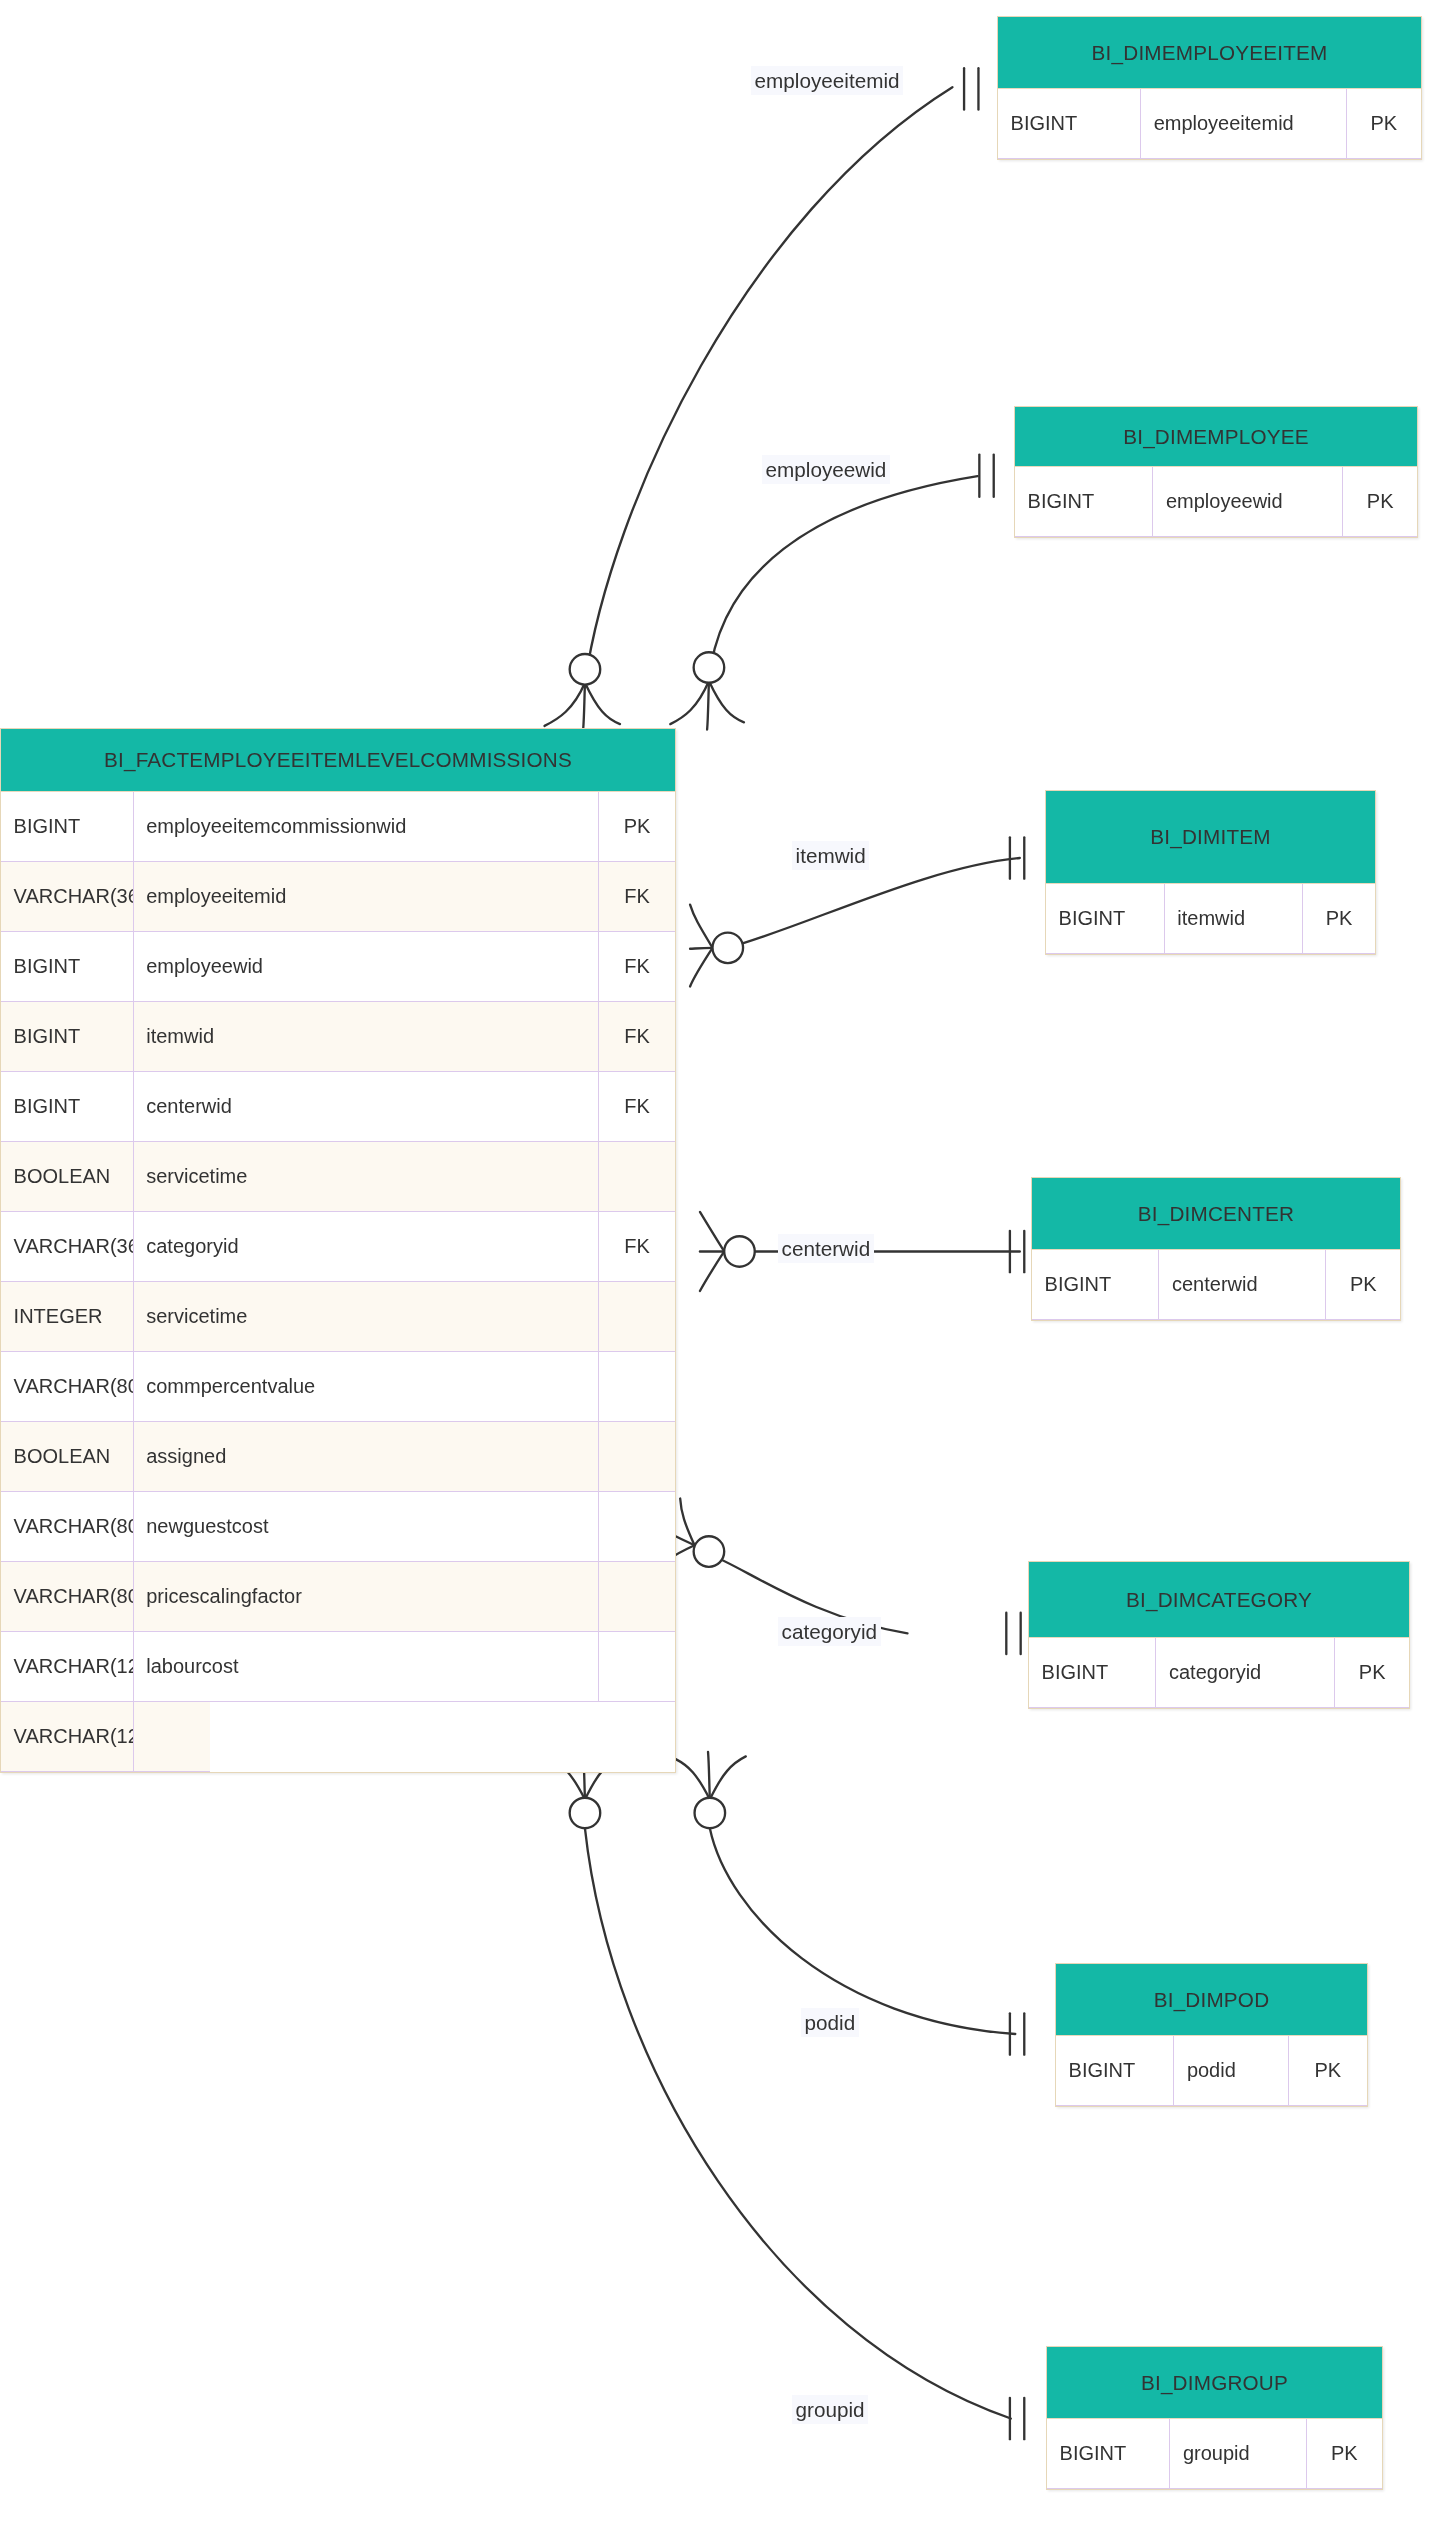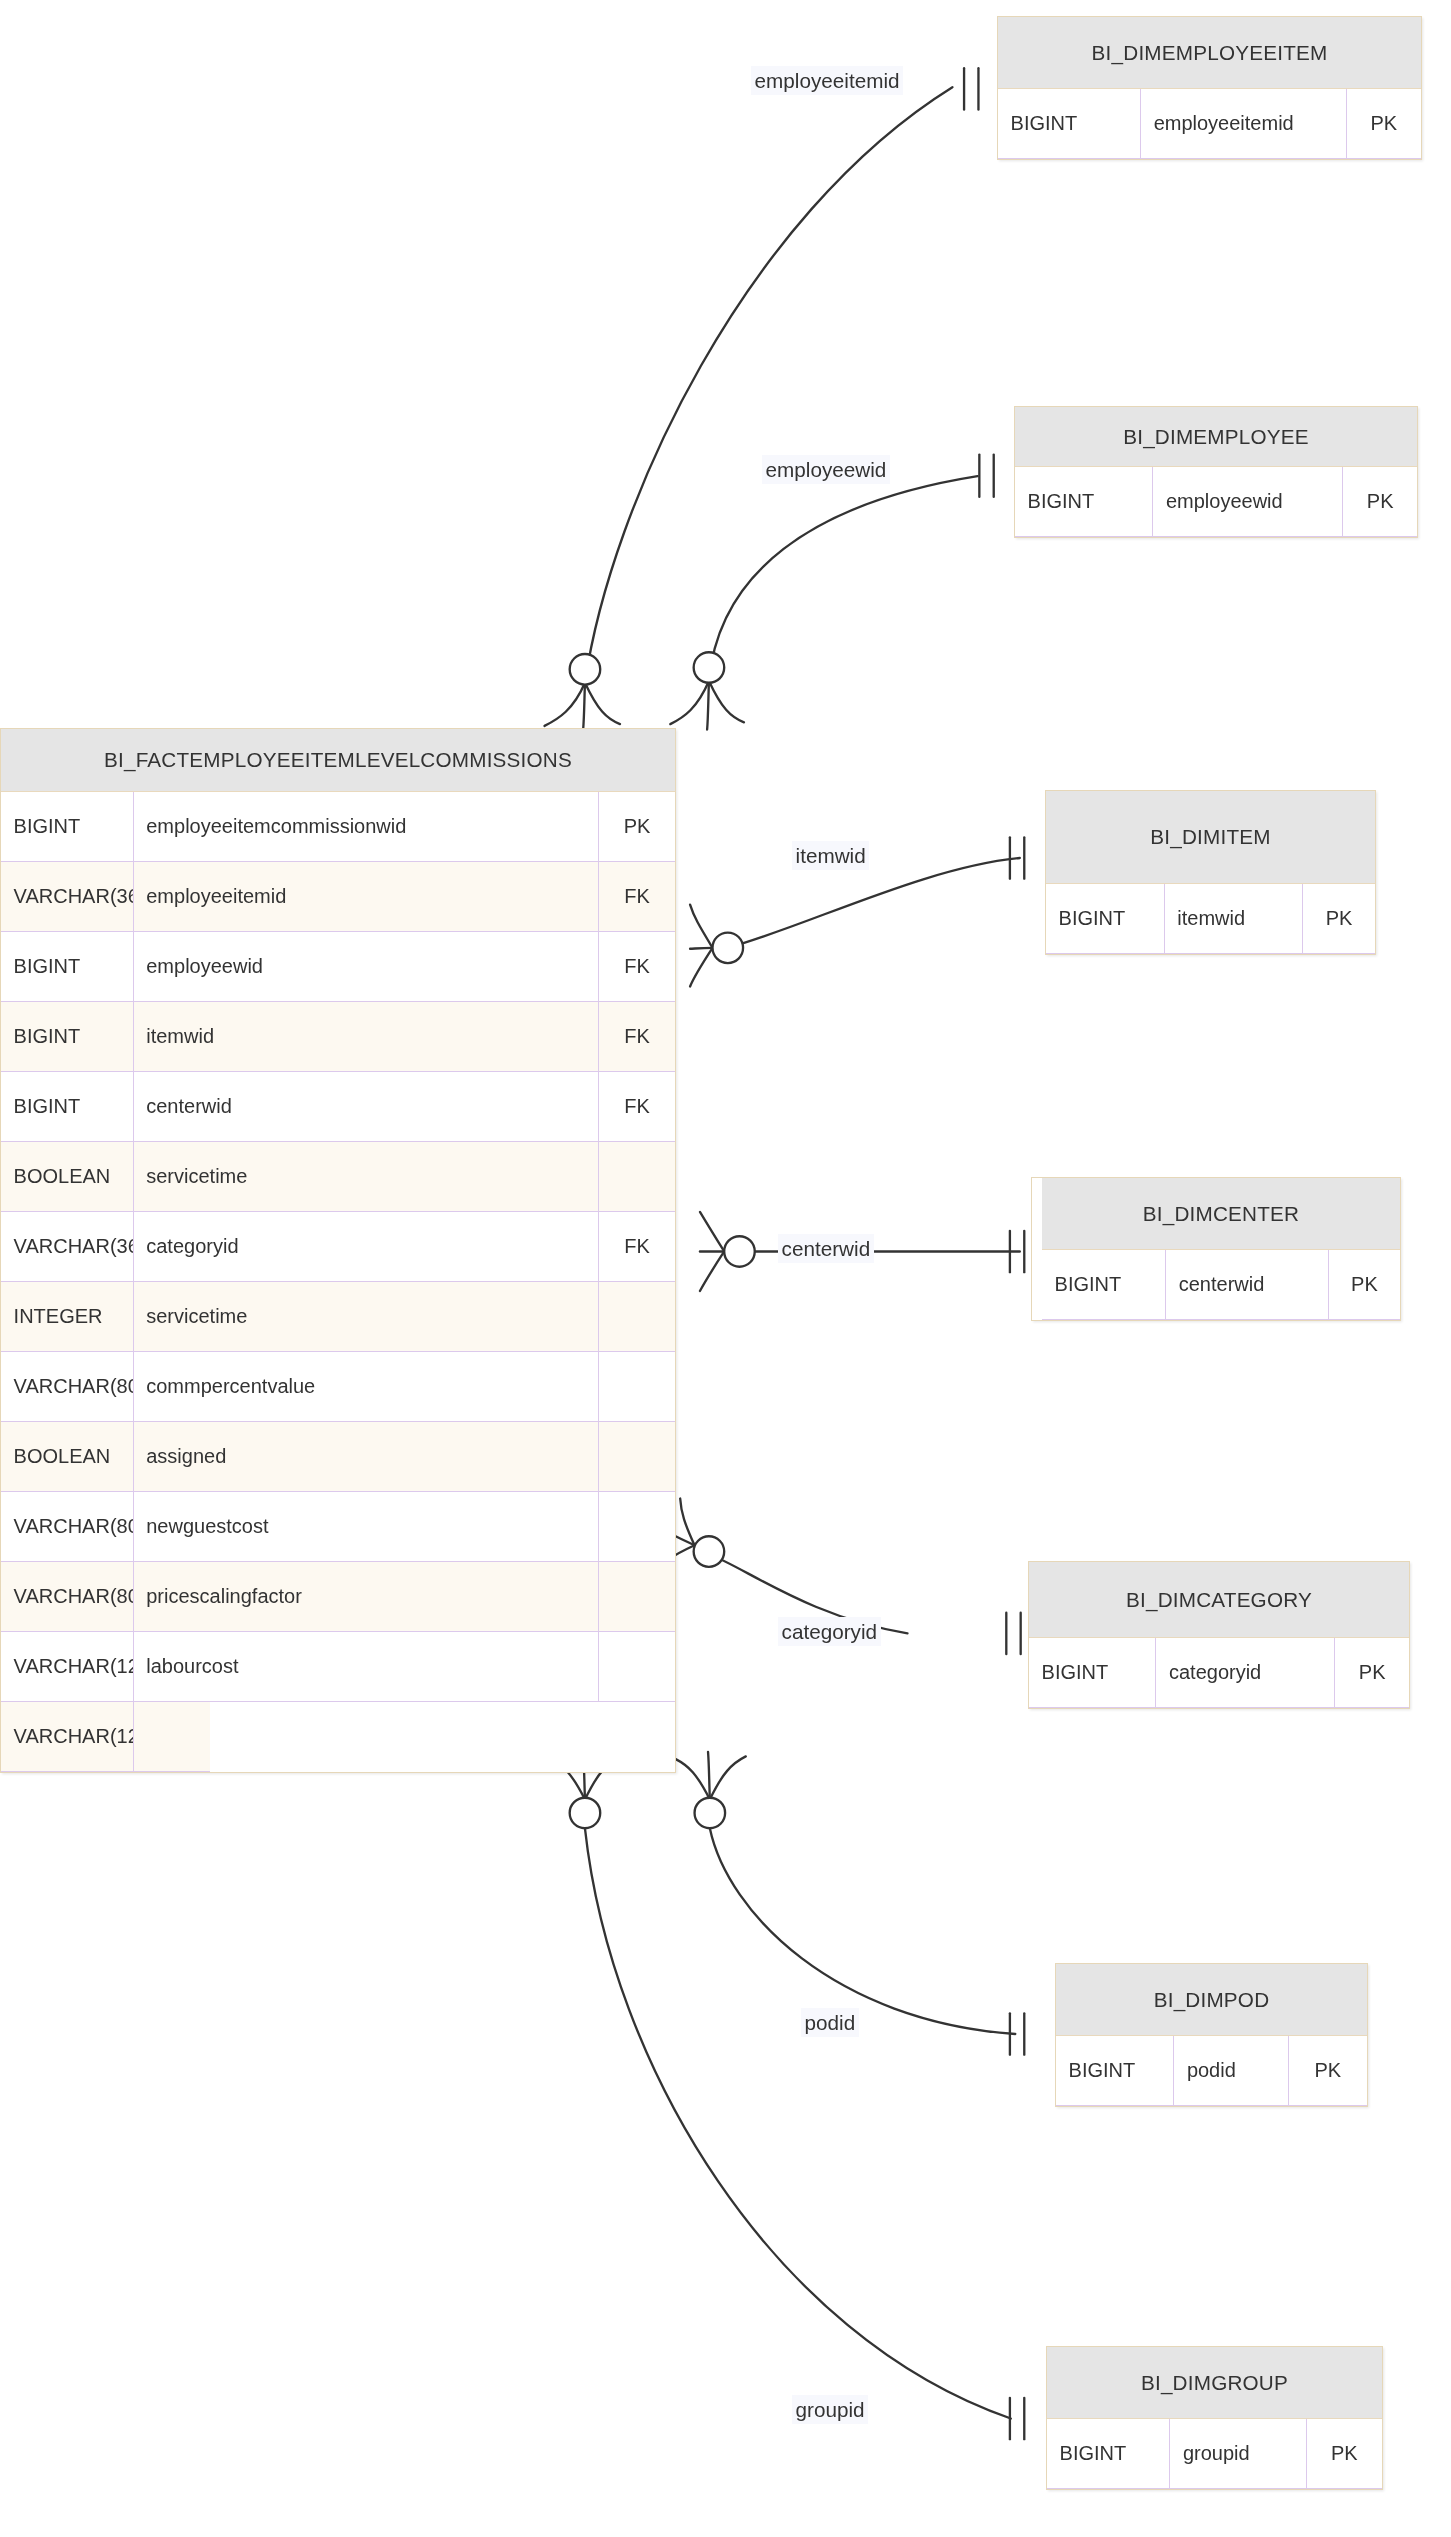--- a/index.html
+++ b/index.html
@@ -31,21 +31,21 @@
   .entity {
     position: absolute;
     box-sizing: border-box;
     background: #ffffff;
     border: 0.9px solid #e6d7b8;
     box-shadow: 1.8px 1.8px 2.7px rgba(0,0,0,0.10);
     z-index: 5;
   }
   .entity-title {
     box-sizing: border-box;
-    background: #e5e5e5;
+    background: #14b8a6;
     border-bottom: 0.9px solid #e9d9bd;
     color: #333333;
     font-size: 20.7px;
     text-align: center;
     letter-spacing: 0.2px;
     white-space: nowrap;
     display: flex;
     align-items: center;
     justify-content: center;
   }
@@ -289,21 +289,21 @@
     <div class="entity-title" style="height:93px;">BI_DIMITEM</div>
     <div class="dim-rows">
         <div class="attr-row odd">
           <div class="c-type" style="width: 119px;">BIGINT</div>
           <div class="c-name" style="width: 139px;">itemwid</div>
           <div class="c-key" style="width: 72px;">PK</div>
         </div>
       </div>
   </div>
 
-  <div class="entity dim" id="entity-dim-3" style="left:1031px; top:1177px; width:370px;padding-left:10px;">
+  <div class="entity dim" id="entity-dim-3" style="left:1031px; top:1177px; width:370px;">
     <div class="entity-title" style="height:72px;">BI_DIMCENTER</div>
     <div class="dim-rows">
         <div class="attr-row odd">
           <div class="c-type" style="width: 128px;">BIGINT</div>
           <div class="c-name" style="width: 168px;">centerwid</div>
           <div class="c-key" style="width: 74px;">PK</div>
         </div>
       </div>
   </div>
 

